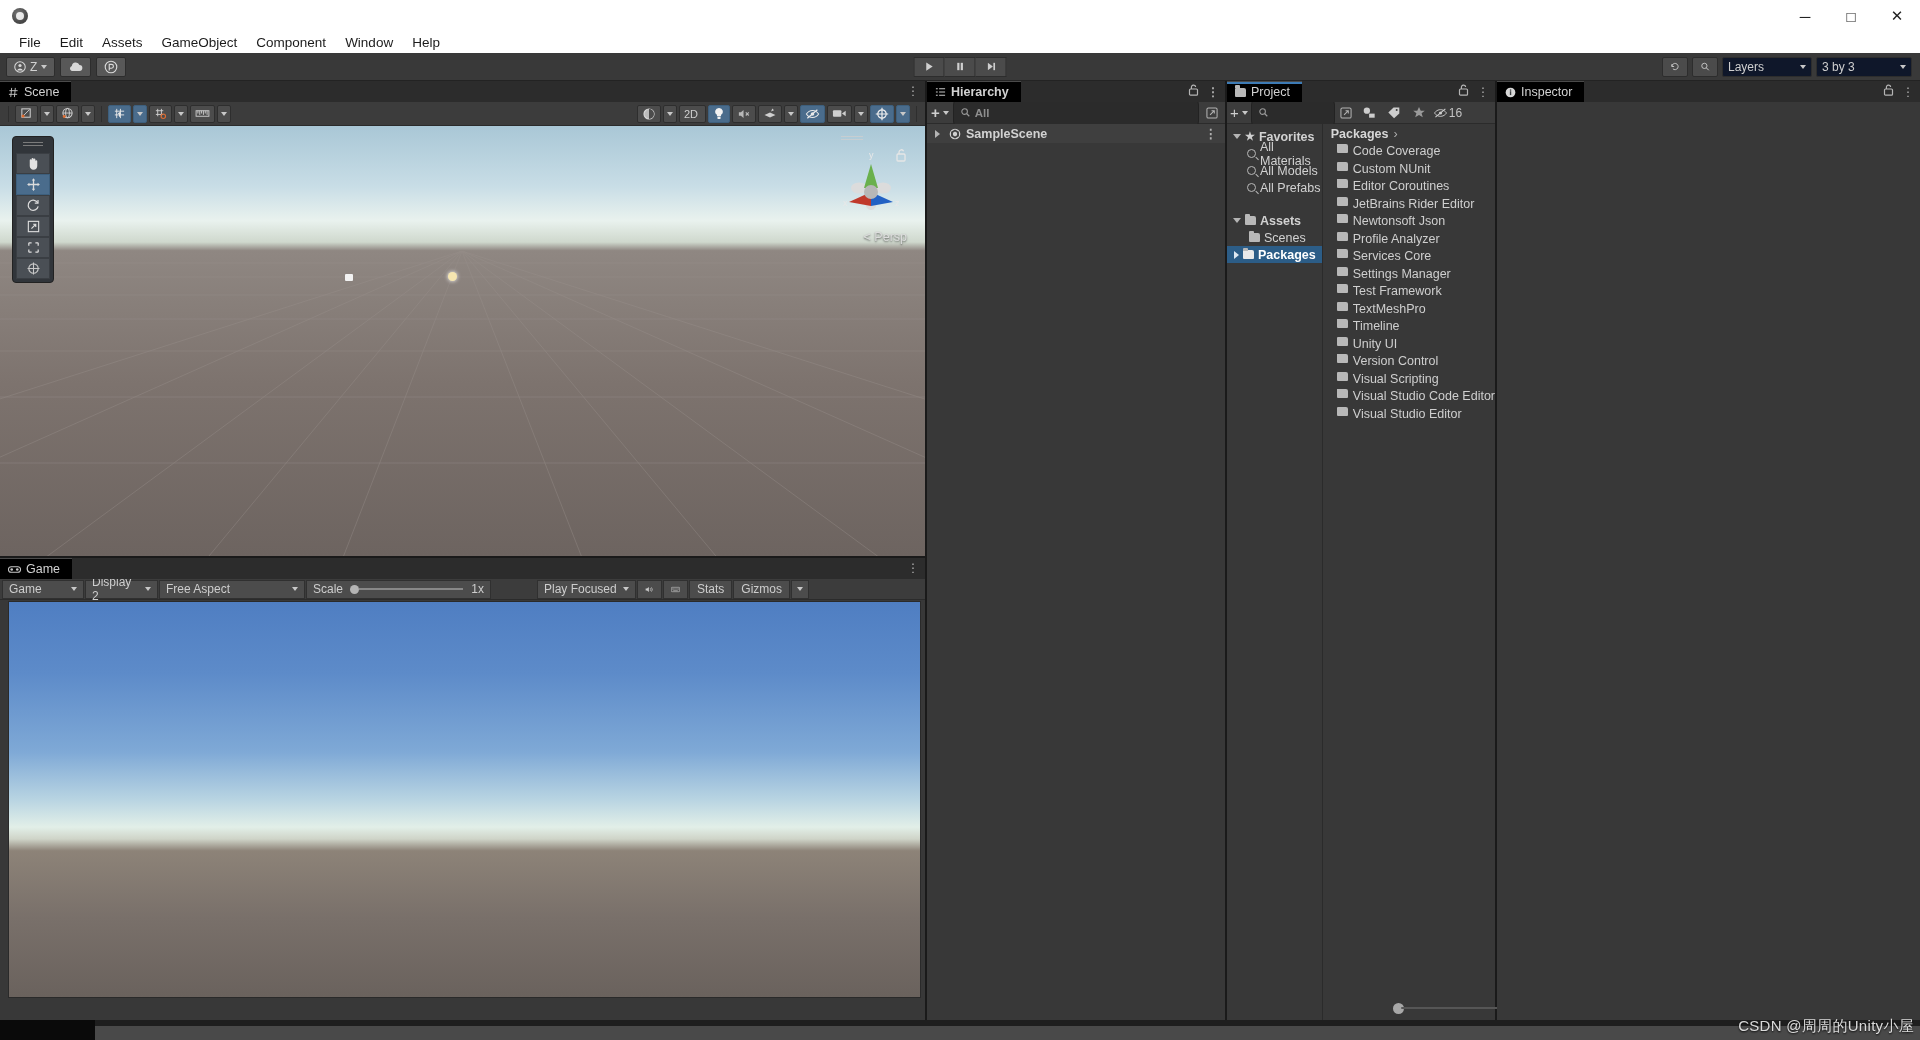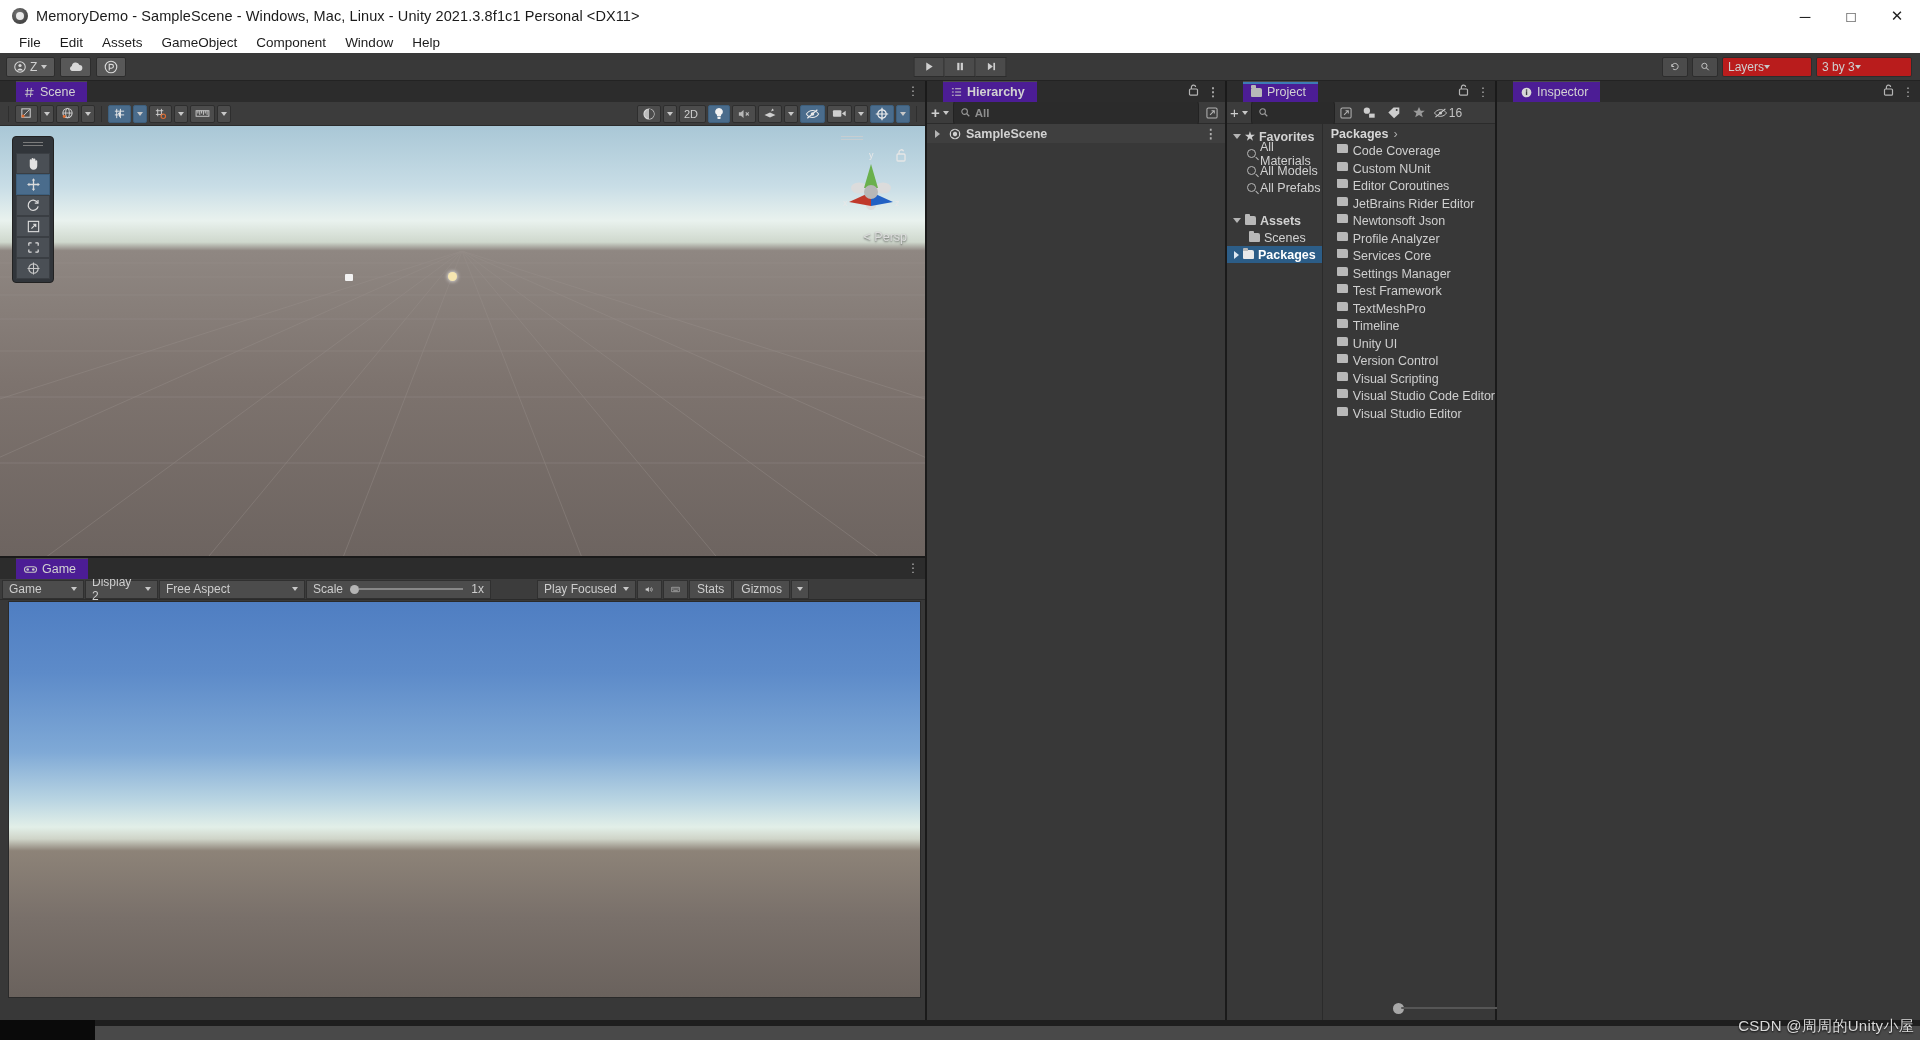--- a/index.html
+++ b/index.html
@@ -24,31 +24,31 @@
   #unity-toolbar { height:28px; background:#393939; display:flex; align-items:center; padding:0 6px; position:relative; border-bottom:1px solid #232323;}
   .tb-btn { height:20px; background:#585858; border:1px solid #2d2d2d; border-radius:2px; display:flex;
             align-items:center; justify-content:center; padding:0 7px; margin-right:5px; color:#d2d2d2; font-size:12px; gap:4px;}
   .tb-btn.flat{background:#4b4b4b;}
   .caret { width:0;height:0;border-left:3.5px solid transparent;border-right:3.5px solid transparent;border-top:4px solid #c8c8c8; }
   #play-group { position:absolute; left:50%; transform:translateX(-50%); display:flex; }
   #play-group .pbtn { width:31px; height:20px; background:#4b4b4b; border:1px solid #2d2d2d; display:flex;
              align-items:center; justify-content:center; }
   #play-group .pbtn + .pbtn { border-left:none; }
   #tb-right { position:absolute; right:8px; display:flex; align-items:center; gap:4px; }
-  .sel-box { height:20px; background:#b91c1c; border:1px solid #2d2d2d; border-radius:2px; display:flex; align-items:center;
-             justify-content:flex-start; padding:0 5px; font-size:12px; color:#cfcfcf; }
+  .sel-box { height:20px; background:#0f172a; border:1px solid #2d2d2d; border-radius:2px; display:flex; align-items:center;
+             justify-content:space-between; padding:0 5px; font-size:12px; color:#cfcfcf; }
 
   
   #workspace { position:absolute; top:81px; left:0; right:0; bottom:20px; background:#1a1a1a; }
 
   .panel { position:absolute; background:#383838; }
   .tabrow { height:21px; background:#2c2c2c; display:flex; align-items:flex-end; position:relative; }
   .tab { height:21px; background:#3c3f41; display:flex; align-items:center; padding:0 12px 0 8px; gap:5px;
          font-size:12.5px; color:#d2d2d2; border-top:1px solid #4a4a4a; }
-  .tab.active { background:#4c1d95;margin-left:16px; }
+  .tab.active { background:#000000; }
   .tab.proj { box-shadow: inset 0 2px 0 #3d7bb5; }
   .tabrow .tr-right { position:absolute; right:6px; top:3px; display:flex; gap:8px; align-items:center; color:#b4b4b4; font-size:12px;}
 
   .vtoolbar { height:24px; background:#3c3c3c; display:flex; align-items:center; padding:0 4px; gap:2px; border-bottom:1px solid #2b2b2b;}
   .vt-btn { height:18px; min-width:22px; background:#4c4c4c; border:1px solid #2e2e2e; border-radius:2px;
             display:flex; align-items:center; padding:0 4px; gap:3px; color:#cfcfcf; font-size:11px;}
   .vt-btn.on { background:#4a6c8c; border-color:#3d5f7d; }
   .vt-sep { width:1px; height:16px; background:#2e2e2e; margin:0 4px; }
 
   
@@ -125,21 +125,20 @@
   #watermark { position:absolute; right:6px; bottom:4px; color:#e8e8e8; font-size:15px; opacity:.92;
      text-shadow:0 1px 2px #000; letter-spacing:.3px; }
   #taskbar { position:absolute; left:0; right:0; bottom:0; height:14px; background:#6e6e6e; opacity:.55; }
   #taskbar-left { position:absolute; left:0; bottom:0; width:95px; height:20px; background:#0a0a0a; }
 </style>
 </head>
 <body>
 
 <div id="titlebar">
   <div class="tb-icon"></div>
-  <div id="title-text">MemoryDemo - SampleScene - Windows, Mac, Linux - Unity 2021.3.8f1c1 Personal &lt;DX11&gt;</div>
   <div class="wincontrols">
     <div>─</div>
     <div>□</div>
     <div>✕</div>
   </div>
 </div>
 
 <div id="menubar">
   <span>File</span>
   <span>Edit</span>

